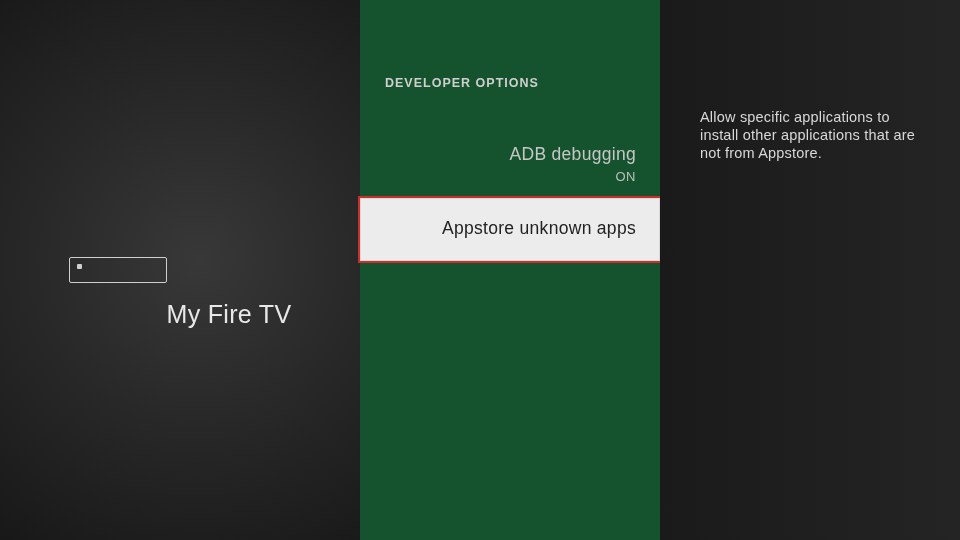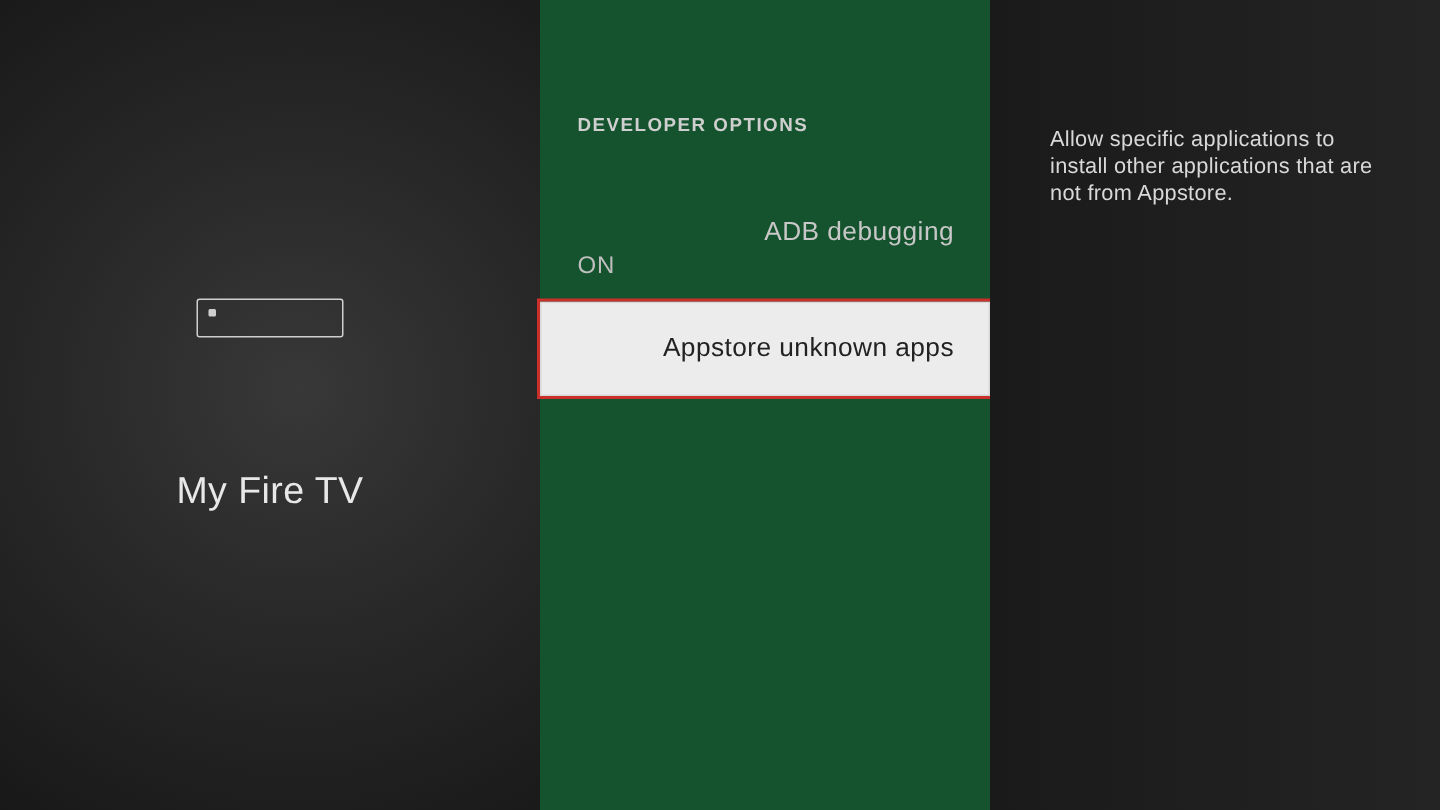--- a/index.html
+++ b/index.html
@@ -9,21 +9,21 @@
       color: #d8d8d8;
       background: #1b1b1b;
     }
 
     .cols { display: flex; width: 100%; height: 100%; }
 
     
     .left {
       flex: 0 0 360px;
       background: radial-gradient(circle at 55% 48%, #383838 0%, #282828 48%, #181818 100%);
-      display: flex; flex-direction: column; align-items: center; justify-content: center;
+      display: flex; flex-direction: row; align-items: center; justify-content: center;
     }
     .device-icon {
       width: 98px; height: 26px;
       border: 1.5px solid #cfcfcf; border-radius: 2px;
       position: relative;
     }
     .device-icon::before {
       content: ""; position: absolute;
       top: 6px; left: 7px;
       width: 5px; height: 5px;
@@ -40,35 +40,35 @@
       flex: 0 0 300px; background: #14532d;
       padding: 76px 0 0 0;
     }
     .sect-title {
       padding-left: 25px;
       font-size: 12.5px; letter-spacing: 1px; font-weight: 600;
       color: #cfcfcf;
     }
     .item { padding: 16px 24px 14px 25px; }
     .item-label { font-size: 17.5px; font-weight: 400; color: #c7c7c7; letter-spacing: .3px; text-align: right; }
-    .item-value { font-size: 16px; color: #bfbfbf; margin-top: 4px; letter-spacing: .5px; }
+    .item-value { font-size: 13px; color: #bfbfbf; margin-top: 4px; letter-spacing: .5px; text-align: right; }
     .spacer { height: 38px; }
 
     .item.selected {
       background: #ececec;
       padding: 20px 24px 22px 25px;
       outline: 2px solid #c9302c; outline-offset: 0;
       box-shadow: inset 0 0 0 1px #d8d8d8;
     }
     .item.selected .item-label { color: #222; font-weight: 400; }
 
     
     .right {
       flex: 1; background: linear-gradient(to right, #1a1a1a 0%, #242424 100%);
-      padding: 84px 30px 0 40px;
+      padding: 108px 30px 0 40px;
     }
     .desc {
       font-size: 14.5px; line-height: 1.25; color: #d8d8d8;
       font-weight: 400; letter-spacing: .2px;
       max-width: 220px;
     }
   </style>
 </head>
 <body>
 

